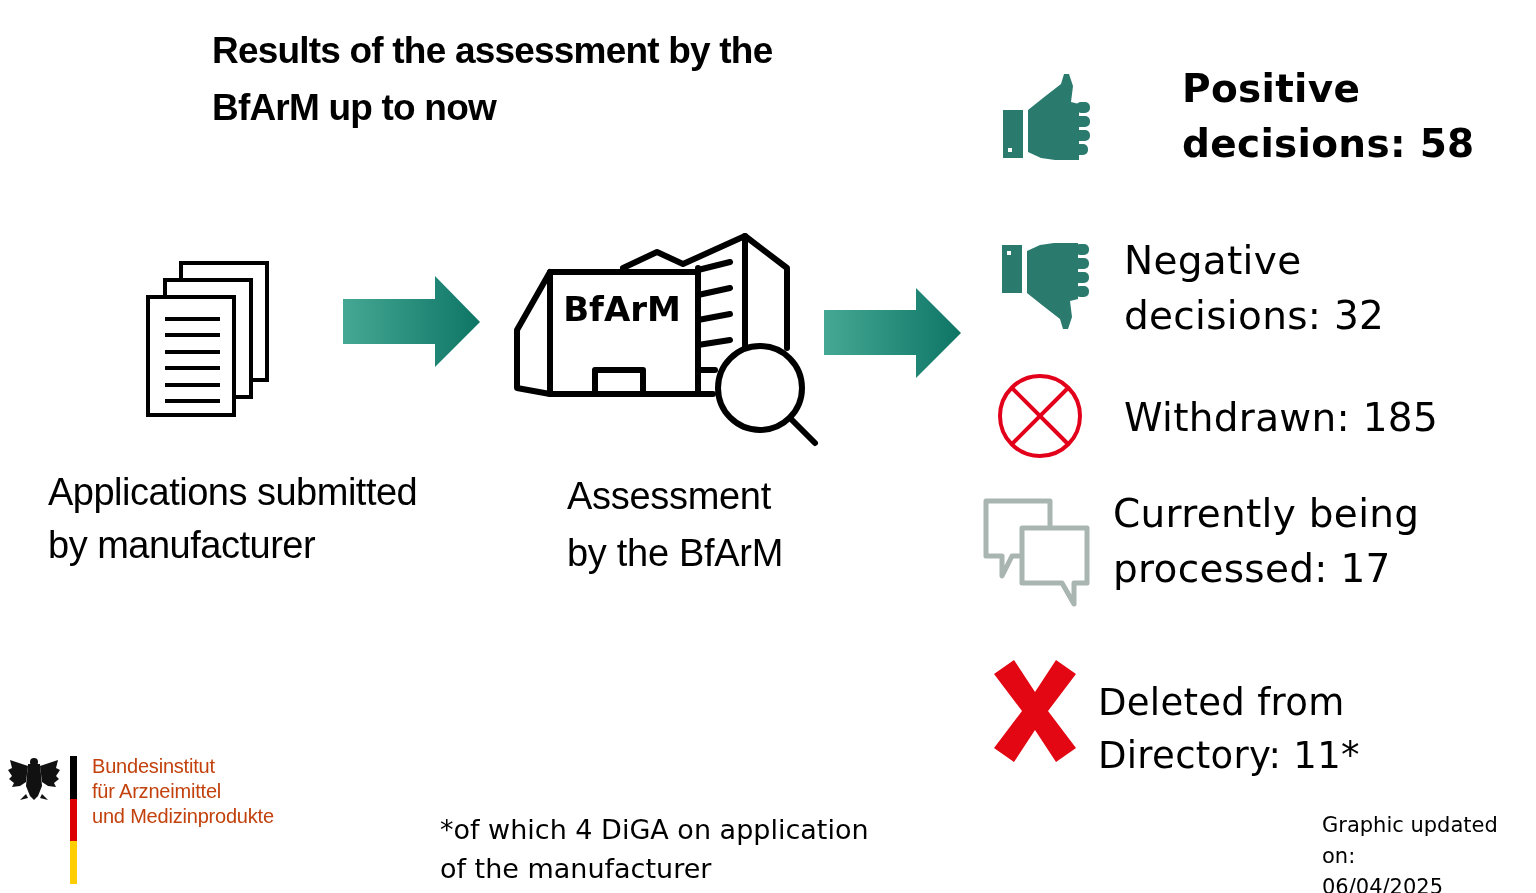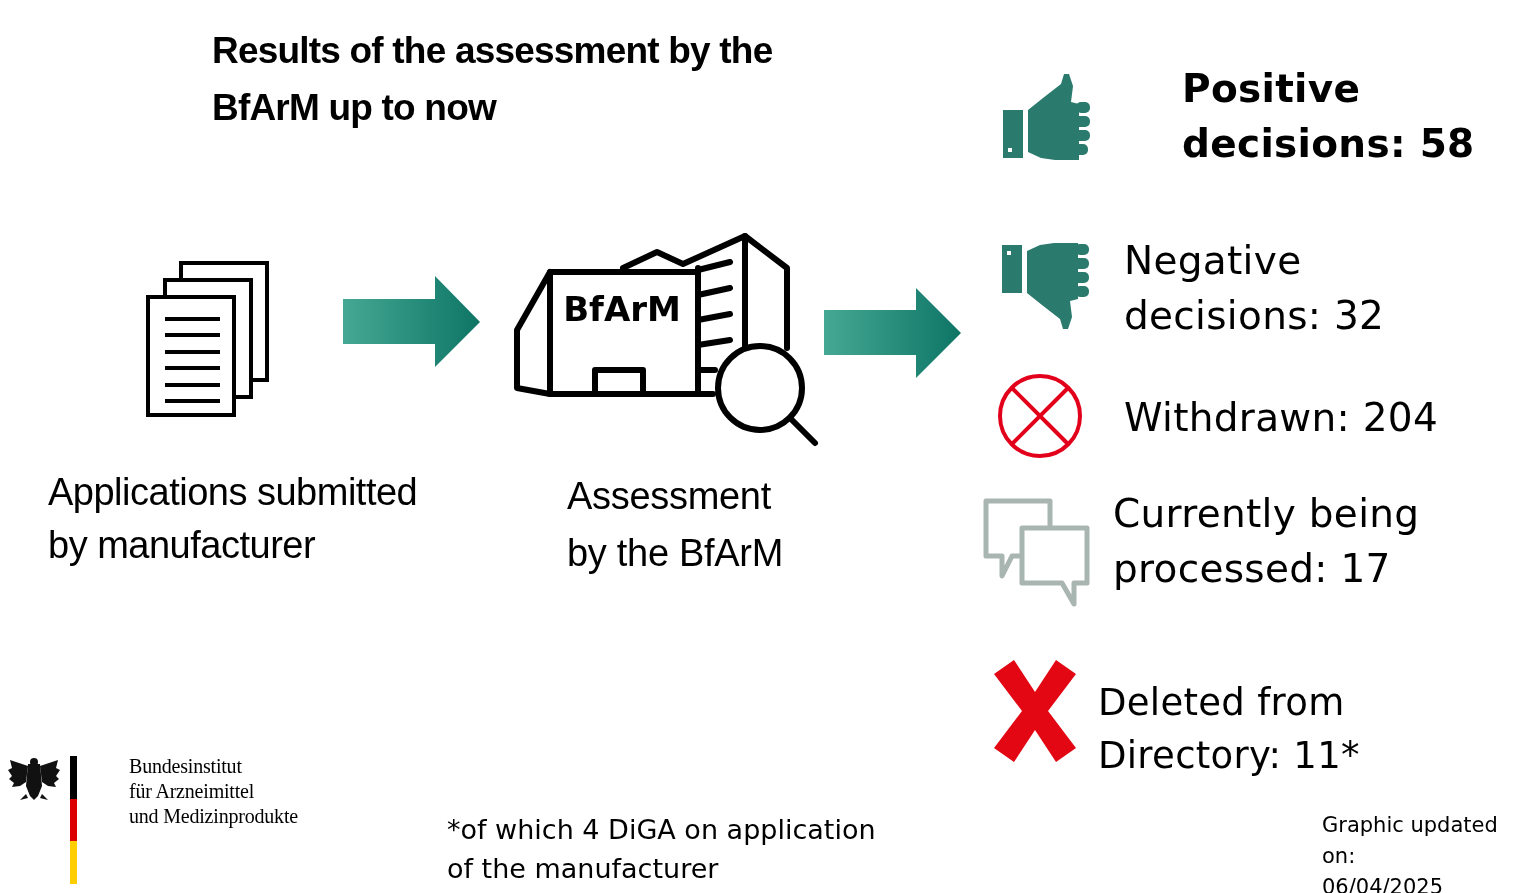--- a/index.html
+++ b/index.html
@@ -14,25 +14,25 @@
   .lbl-apps { left:28px; top:466px; width:460px; letter-spacing:-0.5px; }
   .lbl-assess { left:547px; top:468px; width:320px; font-weight:normal; line-height:57px; letter-spacing:-0.3px; }
   .result-text { font-size:42px; line-height:55px; letter-spacing:0.3px;
                  font-family:"DejaVu Sans", sans-serif; font-size:39px; }
   .result-text span { display:block; }
   .r-pos { left:1182px; top:61px;font-weight:bold; }
   .r-neg { left:1124px; top:233px; }
   .r-wd  { left:1124px; top:390px; }
   .r-cur { left:1113px; top:486px; }
   .r-del { left:1098px; top:676px; font-size:37px; line-height:53px; }
-  .footnote { left:440px; top:810px; font-size:27px; line-height:39px; font-family:"DejaVu Sans", sans-serif;margin-left:7px; }
+  .footnote { left:440px; top:810px; font-size:27px; line-height:39px; font-family:"DejaVu Sans", sans-serif; }
   .footnote span { display:block; }
   .updated { left:1290px; top:810px; font-size:21px; line-height:31px; font-family:"DejaVu Sans", sans-serif; }
   .updated span { display:block;margin-left:32px; }
-  .logo-text { left:92px; top:754px; font-size:20px; line-height:25px; font-family:Liberation Serif, serif; color:#000000; letter-spacing:-0.2px;margin-left:37px; }
+  .logo-text { left:92px; top:754px; font-size:20px; line-height:25px; font-family:Liberation Sans, sans-serif; color:#c2410c; letter-spacing:-0.2px; }
   .logo-text span { display:block; }
   .flagbar { left:70px; top:756px; width:7px; height:128px; }
   .flagbar div { width:100%; height:33.33%; }
   svg { position:absolute; overflow:visible; }
 </style>
 </head>
 <body>
 
 <div class="abs title">
   <span>Results of the assessment by the</span>
@@ -140,21 +140,21 @@
 </div>
 
 <svg style="left:996px;top:372px;" width="88" height="88" viewBox="0 0 88 88">
   <g fill="none" stroke="#e2001a" stroke-width="4">
     <circle cx="44" cy="44" r="40"></circle>
     <line x1="16" y1="16" x2="72" y2="72"></line>
     <line x1="72" y1="16" x2="16" y2="72"></line>
   </g>
 </svg>
 <div class="abs result-text r-wd">
-  <span>Withdrawn: 204</span>
+  <span>Withdrawn: 185</span>
 </div>
 
 <svg style="left:982px;top:496px;" width="112" height="115" viewBox="0 0 112 115">
   <g fill="#fff" stroke="#a9b5b1" stroke-width="5" stroke-linejoin="round">
     <path d="M4,5 L68,5 L68,60 L30,60 L20,80 L20,60 L4,60 Z"></path>
     <path d="M40,32 L105,32 L105,87 L92,87 L92,108 L80,87 L40,87 Z"></path>
   </g>
 </svg>
 <div class="abs result-text r-cur">
   <span>Currently being</span>

